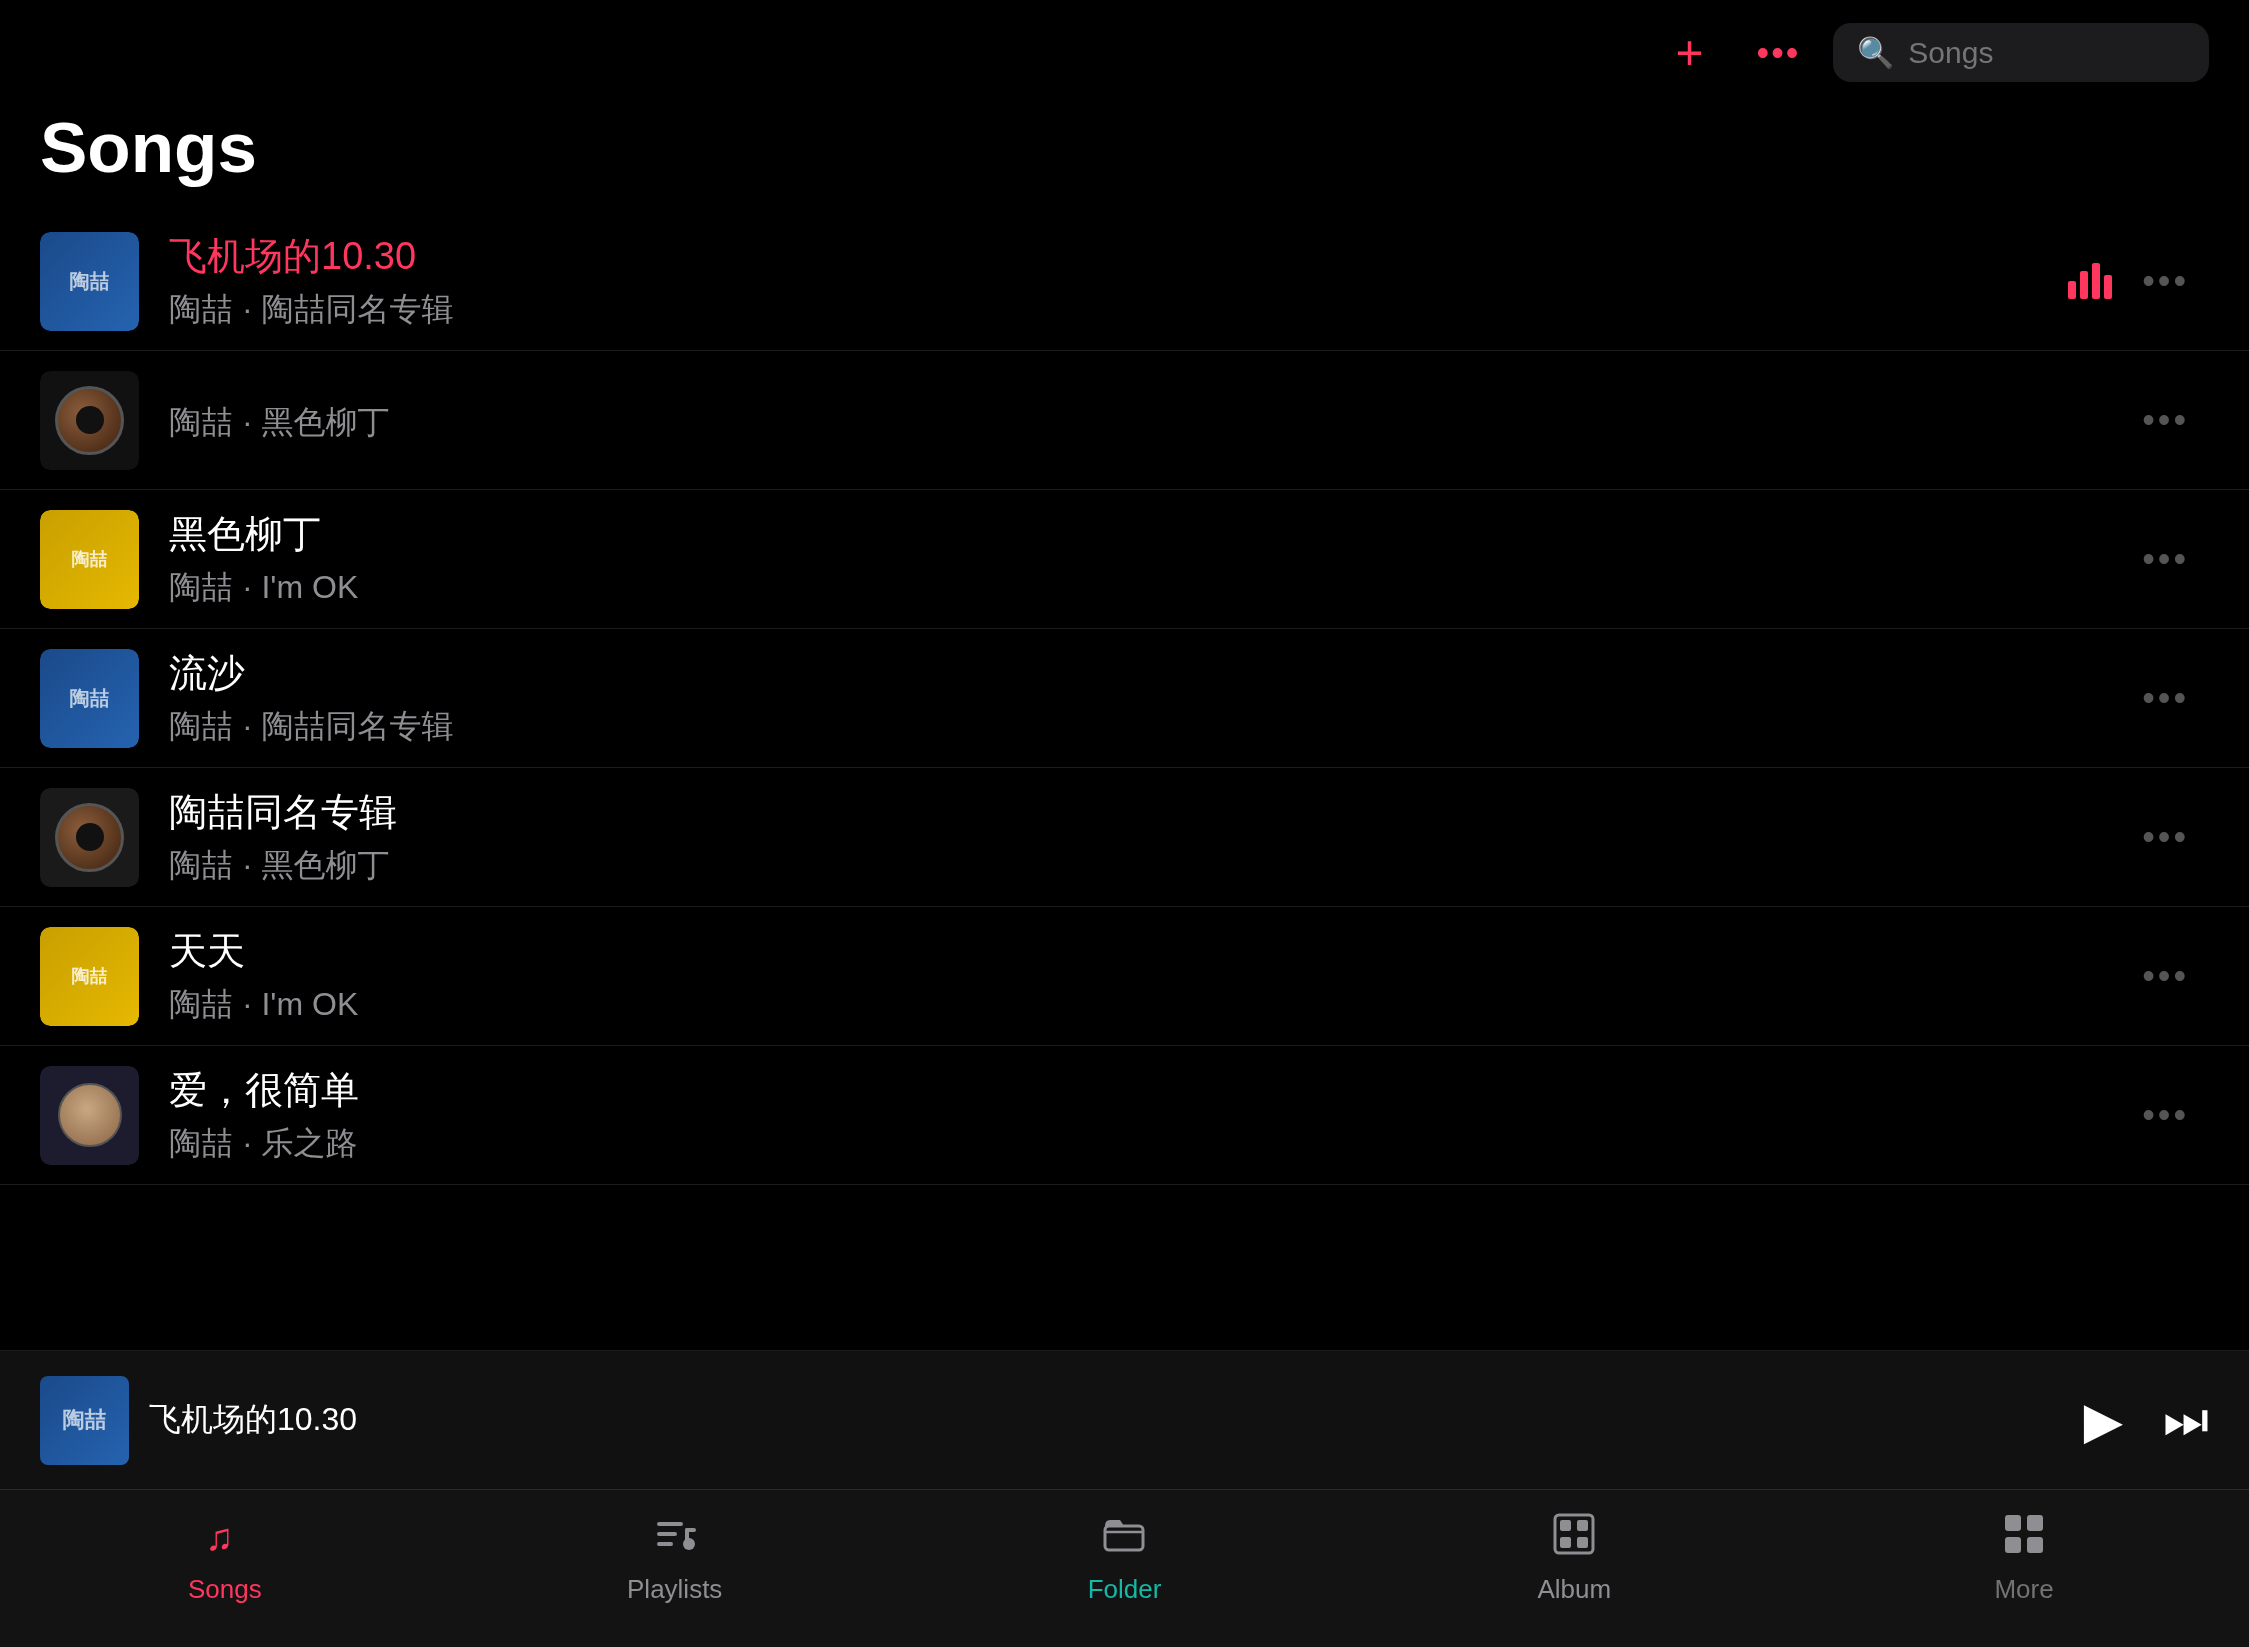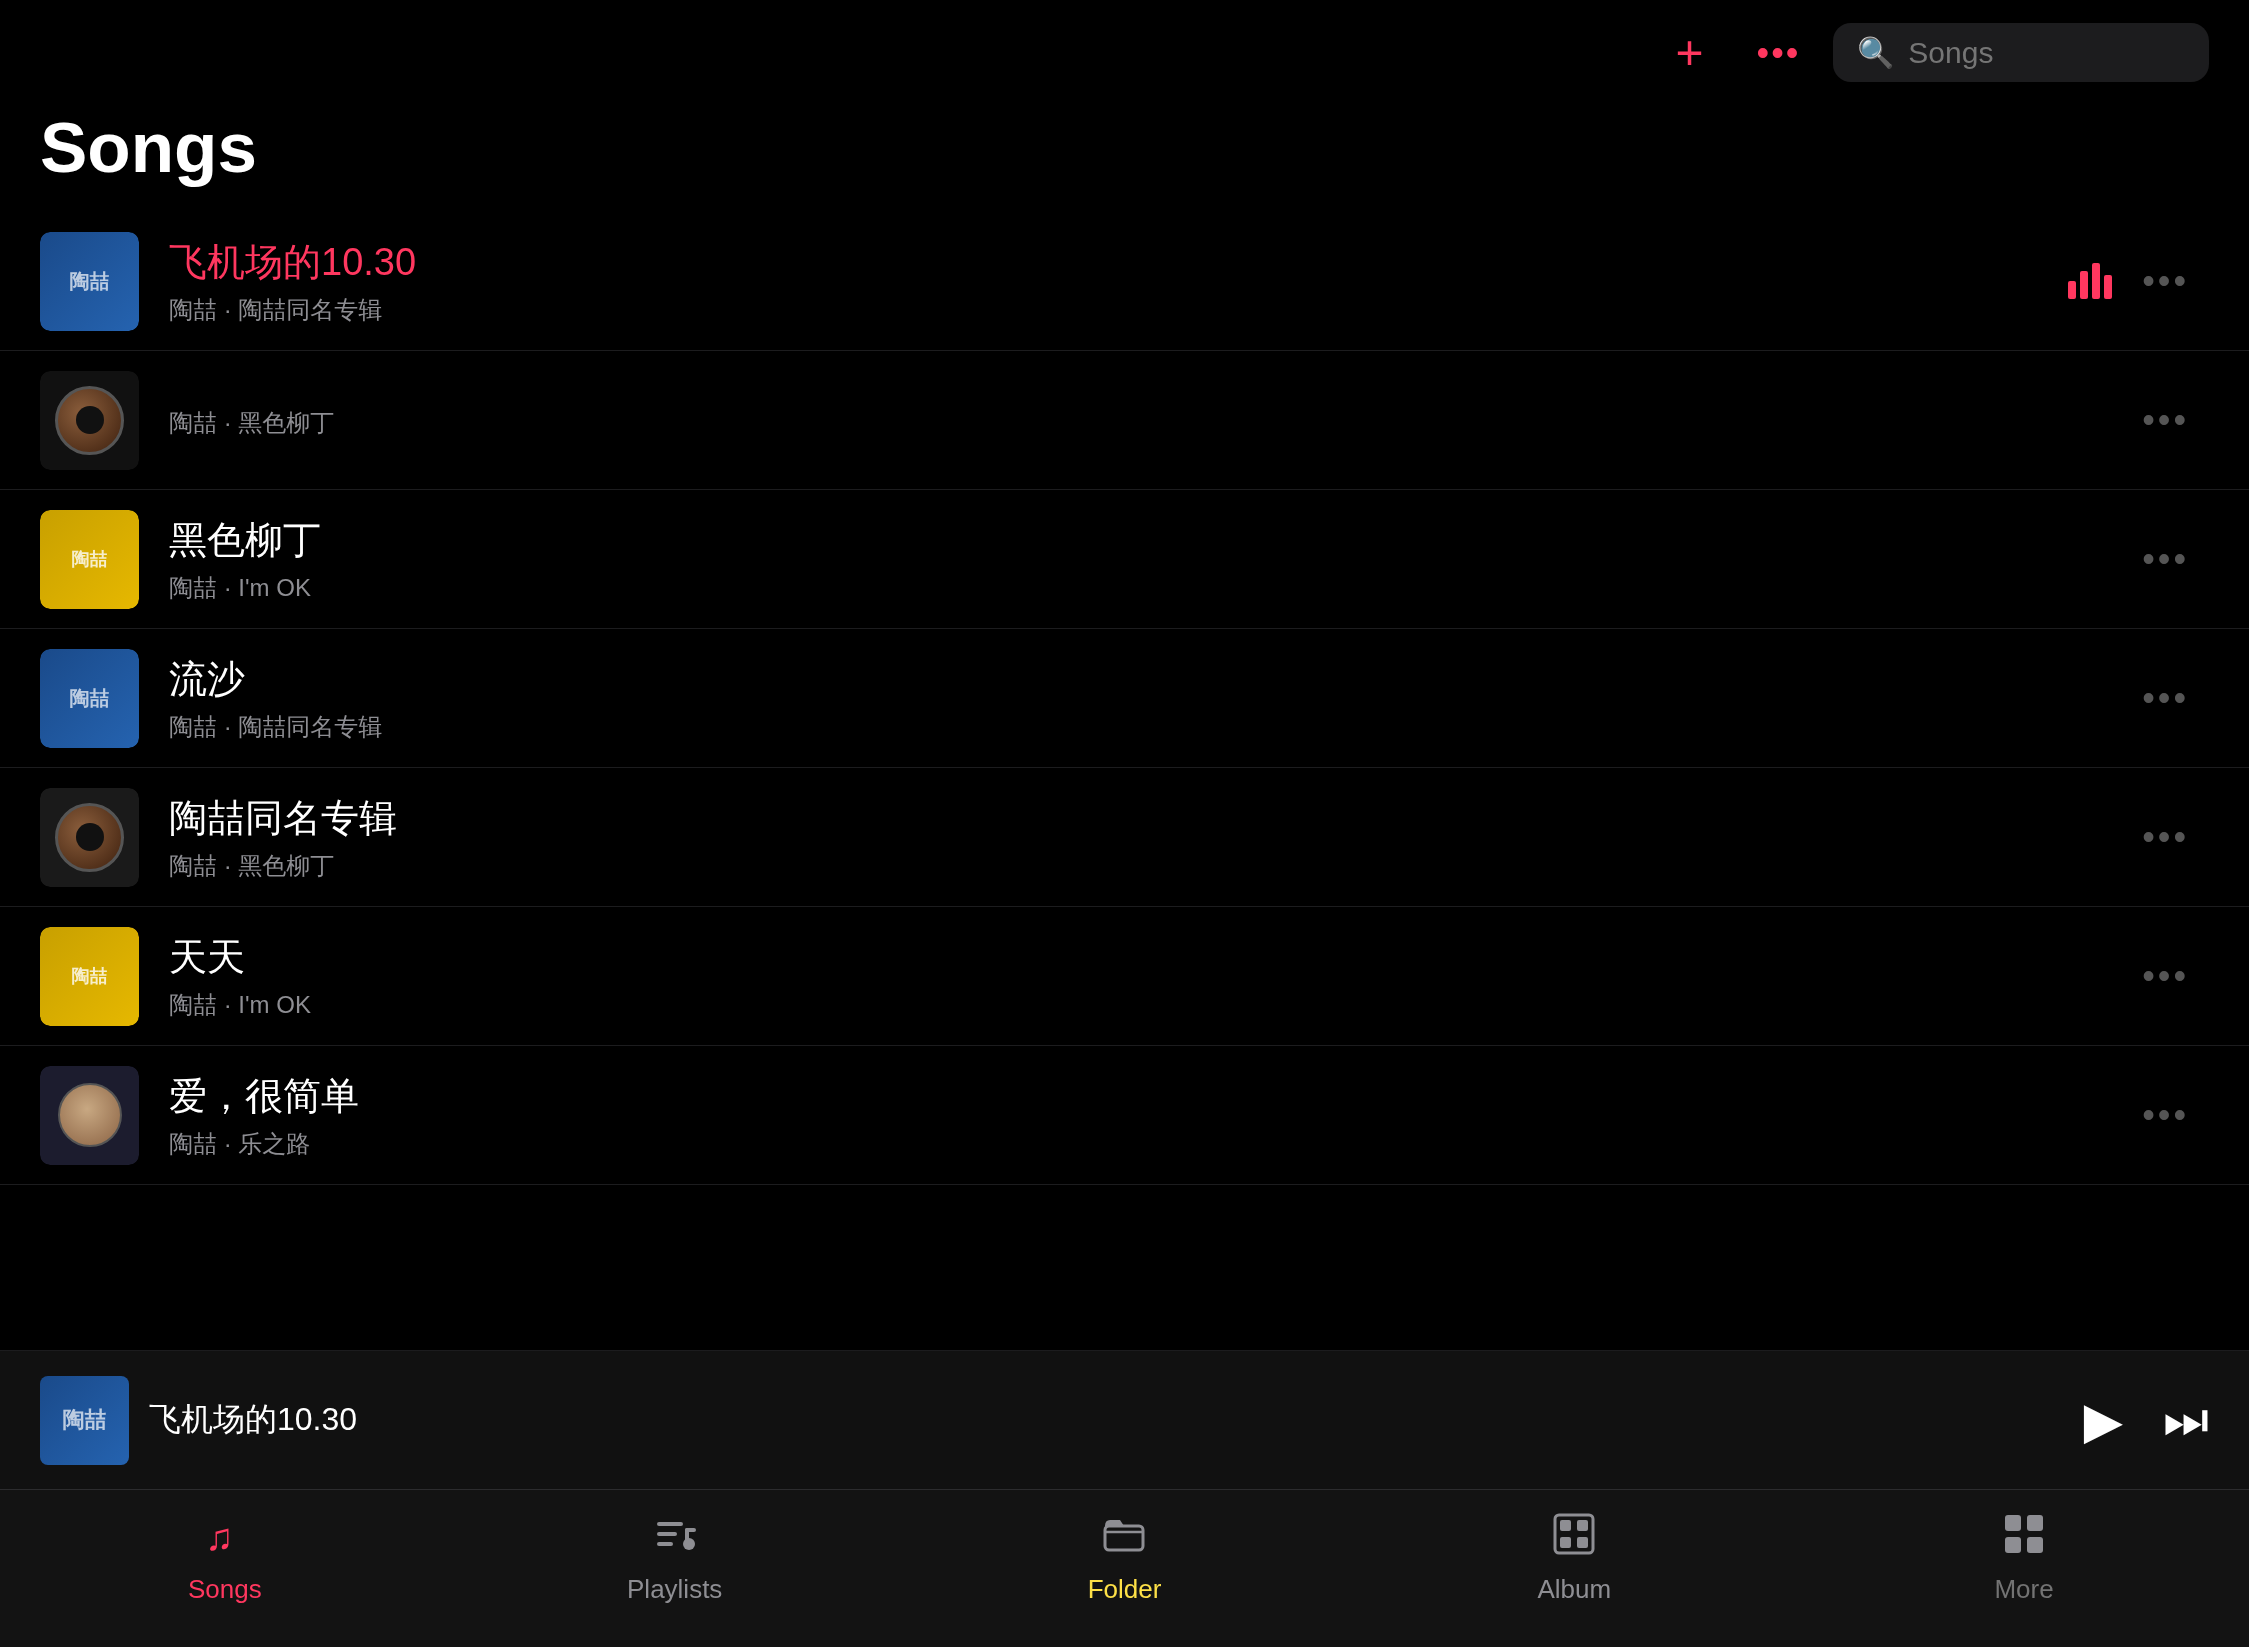--- a/index.html
+++ b/index.html
@@ -100,21 +100,21 @@
       font-weight: 500;
       color: #fff;
       white-space: nowrap;
       overflow: hidden;
       text-overflow: ellipsis;
     }
     .song-title.playing {
       color: #ff375f;
     }
     .song-subtitle {
-      font-size: 24px;
+      font-size: 32px;
       color: #8e8e93;
       margin-top: 6px;
       white-space: nowrap;
       overflow: hidden;
       text-overflow: ellipsis;
     }
     .more-btn {
       background: none;
       border: none;
       cursor: pointer;
@@ -394,21 +394,21 @@
           <rect x="32" y="16" width="11" height="4" rx="2" fill="#8e8e93"></rect>
         </svg></div>
     <span class="tab-label " style="color:#8e8e93;">Playlists</span>
   </div>
     <div class="tab-item">
     <div class="tab-icon "><svg width="44" height="44" viewBox="0 0 44 44">
           <rect x="3" y="14" width="38" height="24" rx="4" fill="none" stroke="#8e8e93" stroke-width="3"></rect>
           <path d="M3 20h38" stroke="#8e8e93" stroke-width="2.5"></path>
           <path d="M3 14 Q3 8 8 8 L18 8 L22 14" fill="#8e8e93"></path>
         </svg></div>
-    <span class="tab-label " style="color:#fde047;">Folder</span>
+    <span class="tab-label " style="color:#14b8a6;">Folder</span>
   </div>
     <div class="tab-item">
     <div class="tab-icon "><svg width="44" height="44" viewBox="0 0 44 44">
           <rect x="3" y="3" width="38" height="38" rx="4" fill="none" stroke="#8e8e93" stroke-width="3"></rect>
           <rect x="8" y="8" width="11" height="11" rx="2" fill="#8e8e93"></rect>
           <rect x="25" y="8" width="11" height="11" rx="2" fill="#8e8e93"></rect>
           <rect x="8" y="25" width="11" height="11" rx="2" fill="#8e8e93"></rect>
           <rect x="25" y="25" width="11" height="11" rx="2" fill="#8e8e93"></rect>
         </svg></div>
     <span class="tab-label " style="color:#8e8e93;">Album</span>

